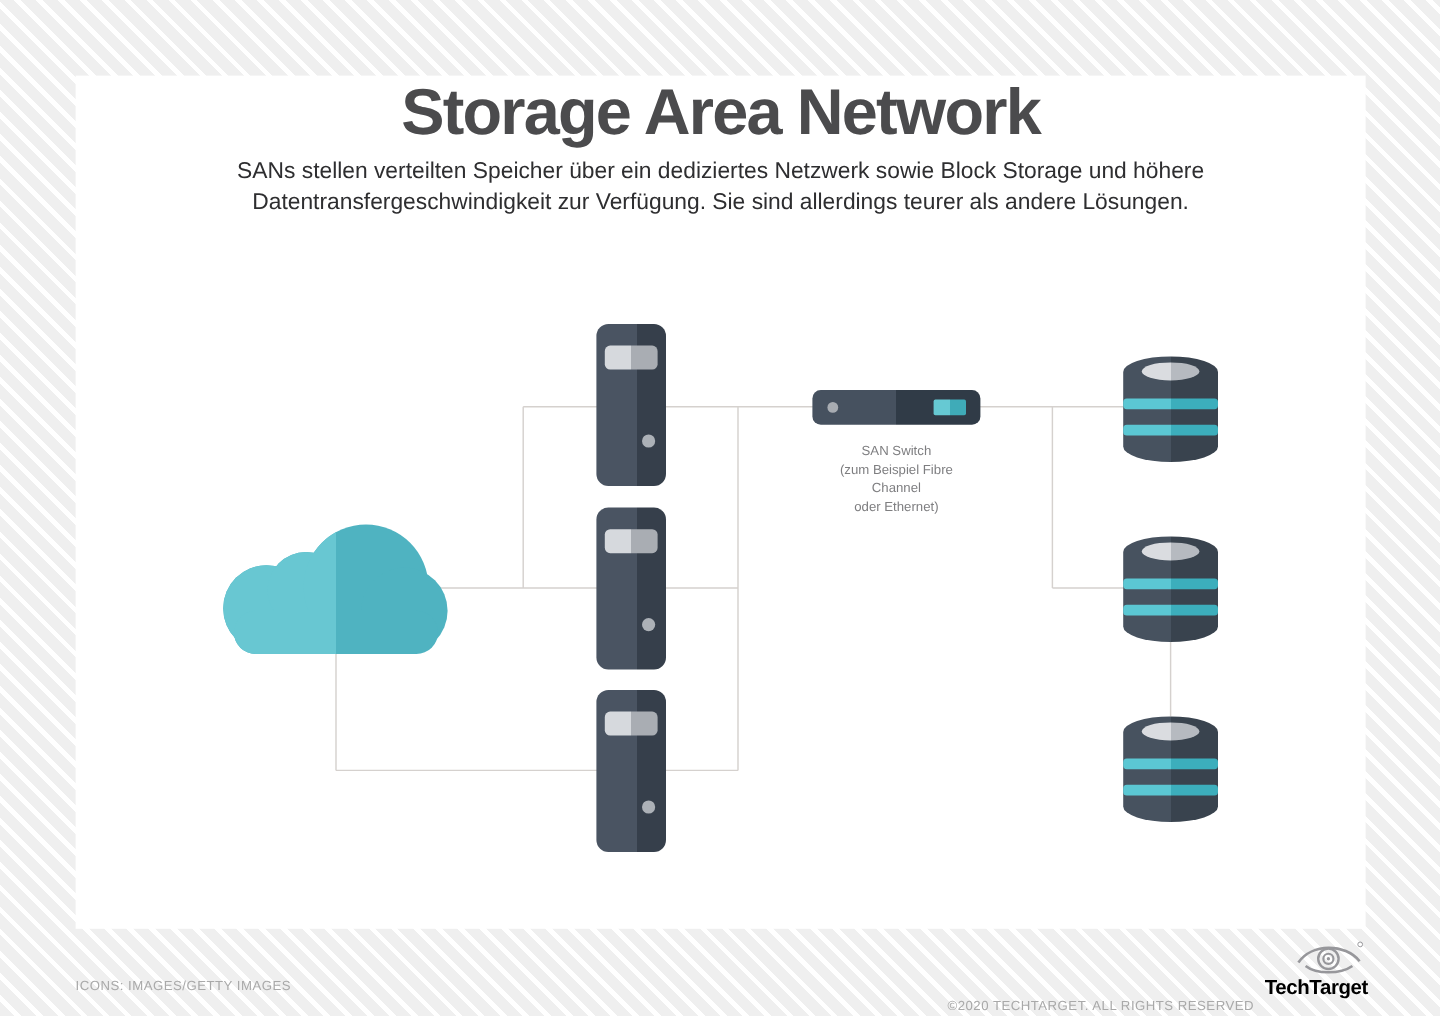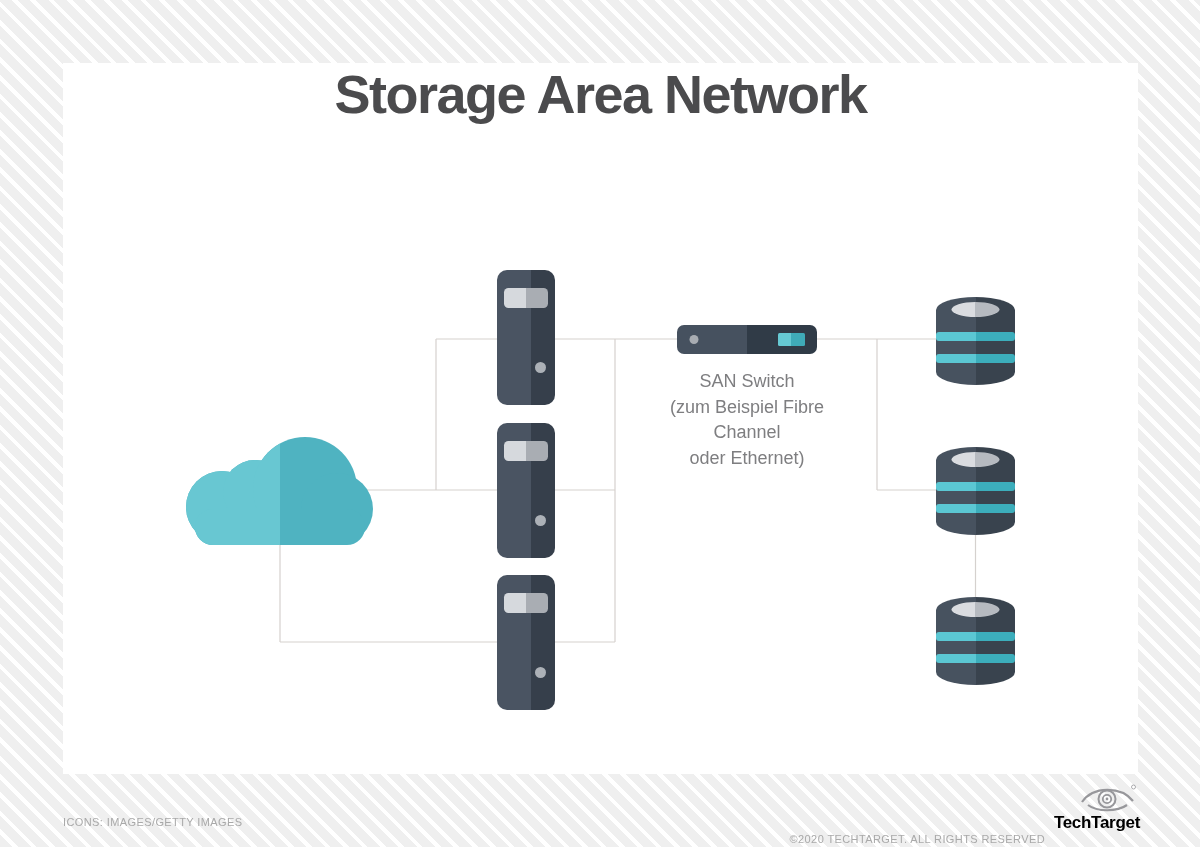--- a/index.html
+++ b/index.html
@@ -36,21 +36,21 @@
   .diagram-svg {
     position: absolute;
     left: 0; top: 0;
     width: 1075px; height: 711px;
   }
   .switch-label {
     position: absolute;
     left: 584px; top: 306px;
     width: 200px;
     text-align: center;
-    font-size: 18px;
+    font-size: 11px;
     line-height: 1.42;
     color: #7e7e80;
     white-space: pre-line;
   }
   .footer-credits {
     position: absolute;
     left: 63px; top: 816px;
     font-size: 11px;
     letter-spacing: 0.4px;
     color: #a9a9a9;
@@ -77,20 +77,22 @@
     letter-spacing: -0.3px;
     color: #000000;
     margin-top: 1px;
   }
 </style>
 </head>
 <body>
 
 <div class="card">
   <div class="page-title">Storage Area Network</div>
+  <div class="page-subtitle">SANs stellen verteilten Speicher über ein dediziertes Netzwerk sowie Block Storage und höhere
+Datentransfergeschwindigkeit zur Verfügung. Sie sind allerdings teurer als andere Lösungen.</div>
 
   <svg class="diagram-svg" viewBox="0 0 1075 711" xmlns="http://www.w3.org/2000/svg">
     <defs>
       <linearGradient id="gSlate" x1="0" y1="0" x2="1" y2="0">
         <stop offset="0.58" stop-color="#4A5462"></stop>
           <stop offset="0.58" stop-color="#363F4B"></stop>
       </linearGradient>
       <linearGradient id="gSlot" x1="0" y1="0" x2="1" y2="0">
         <stop offset="0.5" stop-color="#D6D9DD"></stop>
           <stop offset="0.5" stop-color="#A9ADB3"></stop>

